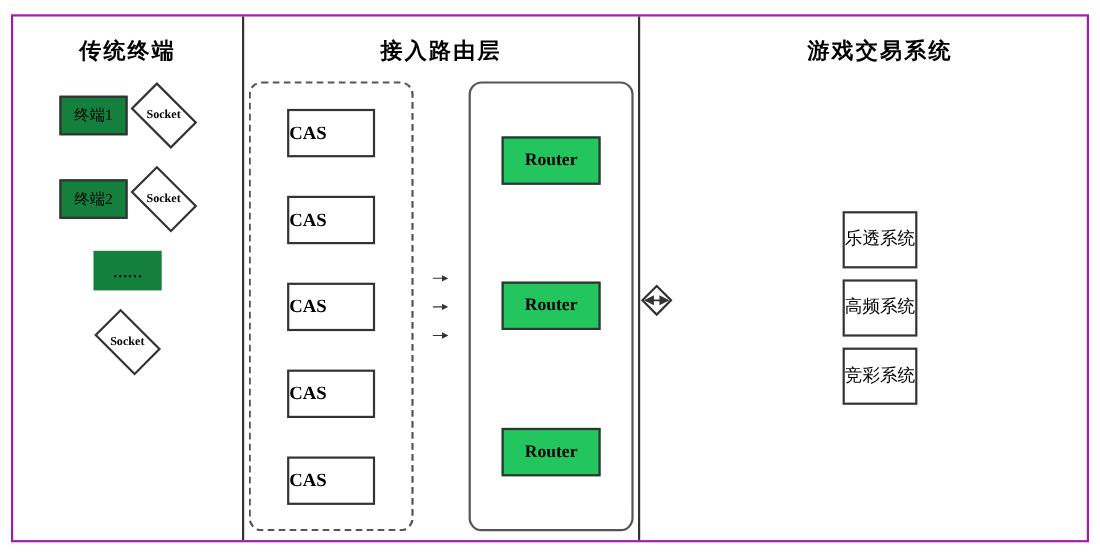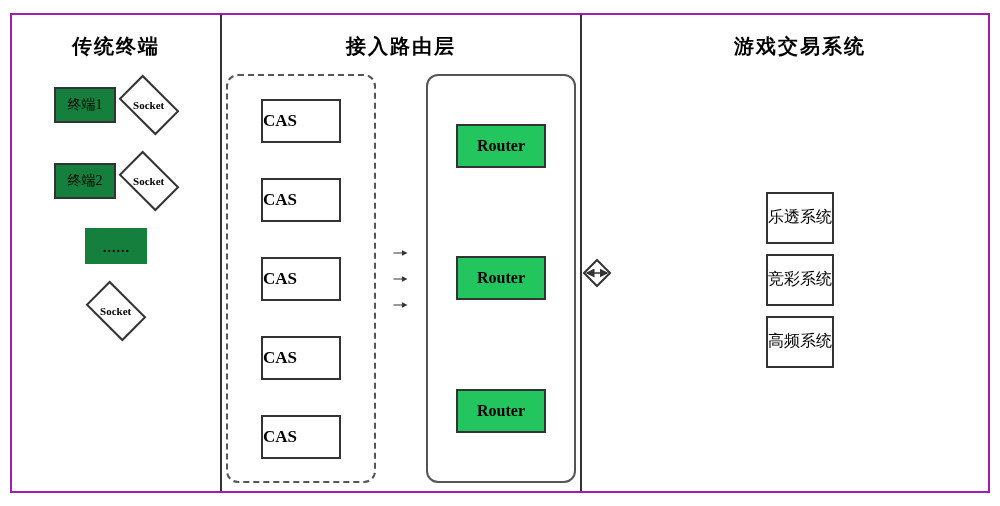--- a/index.html
+++ b/index.html
@@ -335,21 +335,21 @@
   </div>
 
   <div class="section right-section">
     <div class="section-title">游戏交易系统</div>
 
     <div class="game-list">
       <div class="game-box">
         <span>乐透系统</span>
       </div>
       <div class="game-box">
+        <span>高频系统</span>
+      </div>
+      <div class="game-box">
         <span>竞彩系统</span>
-      </div>
-      <div class="game-box">
-        <span>高频系统</span>
       </div>
     </div>
   </div>
 
 </div>
 
 </body></html>

